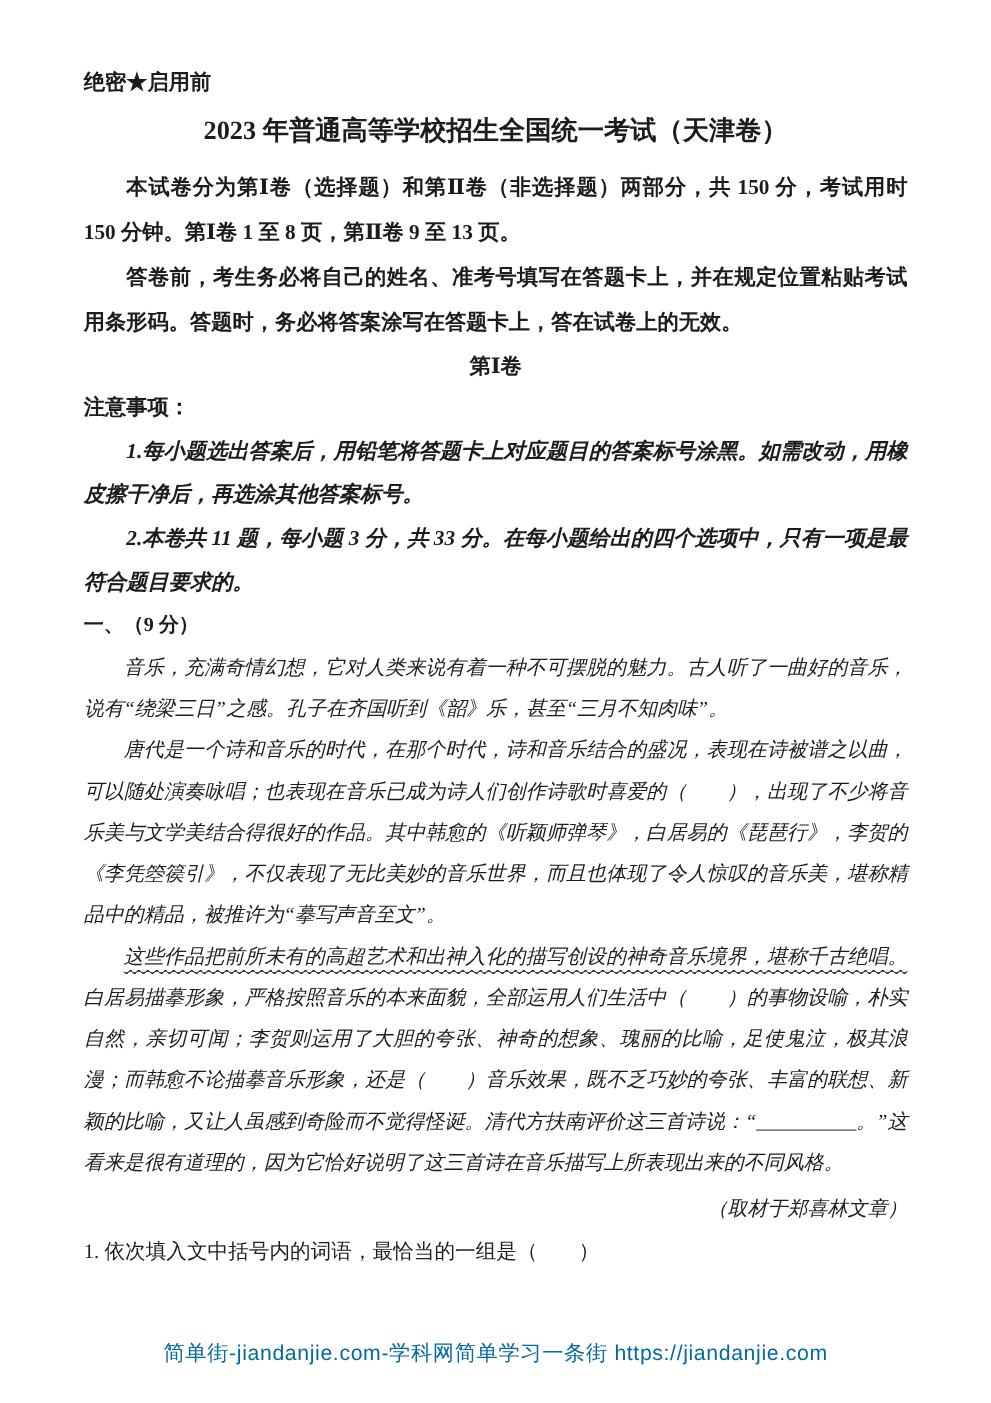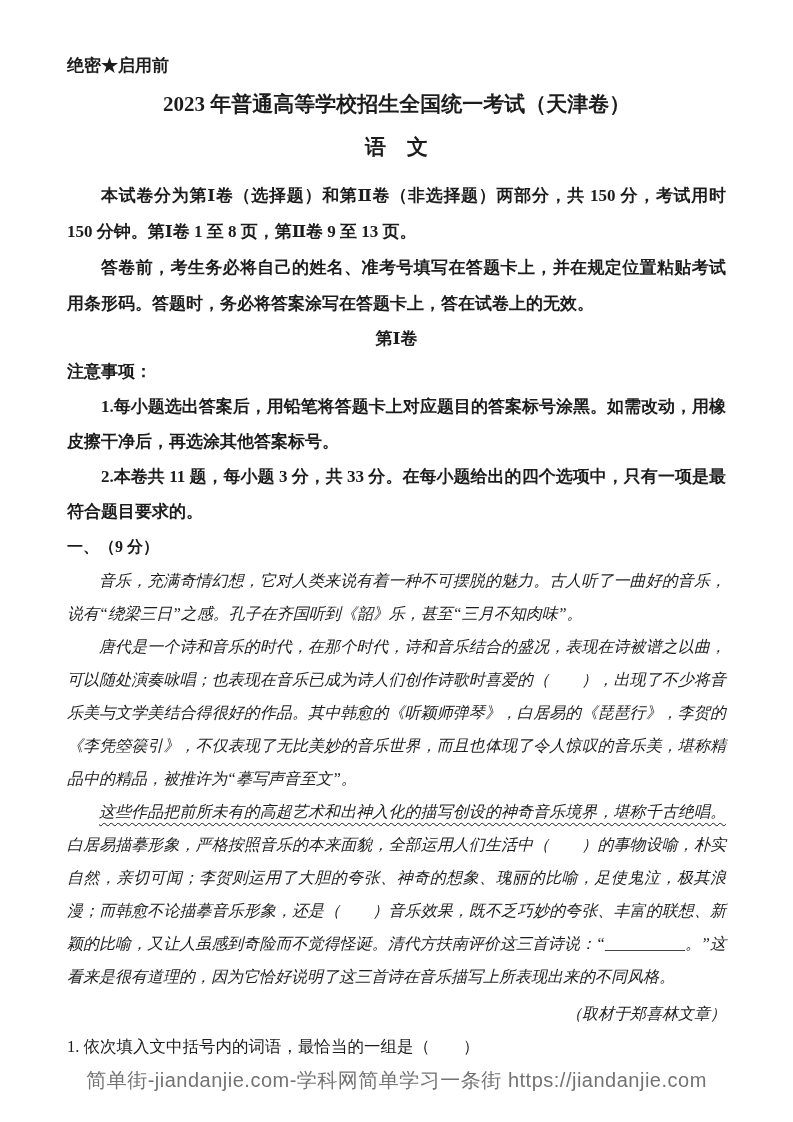--- a/index.html
+++ b/index.html
@@ -60,20 +60,21 @@
     line-height: 34px;
     margin: 0;
   }
   .note {
     margin: 0;
     font-size: 17px;
     font-weight: bold;
     line-height: 35px;
     text-indent: 2em;
     text-align: justify;
+    font-style: italic;
   }
   .section-heading {
     font-size: 16px;
     font-weight: bold;
     line-height: 35px;
     margin: 0;
   }
   .passage-intro {
     font-size: 16px;
     line-height: 30px;
@@ -106,35 +107,34 @@
     font-size: 16.5px;
     line-height: 30px;
   }
   .footer {
     position: absolute;
     left: 0;
     right: 0;
     bottom: 28px;
     text-align: center;
     font-family: "Liberation Sans", "DejaVu Sans", sans-serif;
-    font-size: 20px;
-    color: #737373;
+    font-size: 17px;
+    color: #0369a1;
     letter-spacing: 0.5px;
   }
 </style>
 </head>
 <body>
 
 <div class="page">
 
   <div class="secret">绝密★启用前</div>
 
   <h1 class="exam-title">2023 年普通高等学校招生全国统一考试（天津卷）</h1>
 
-  <h2 class="subject-title">语　文</h2>
 
   <div class="intro">
     <p>本试卷分为第Ⅰ卷（选择题）和第Ⅱ卷（非选择题）两部分，共 150 分，考试用时 150 分钟。第Ⅰ卷 1 至 8 页，第Ⅱ卷 9 至 13 页。</p>
     <p>答卷前，考生务必将自己的姓名、准考号填写在答题卡上，并在规定位置粘贴考试用条形码。答题时，务必将答案涂写在答题卡上，答在试卷上的无效。</p>
   </div>
 
 
   <p class="center-bold">第Ⅰ卷</p>
 
   <p class="notes-heading">注意事项：</p>

